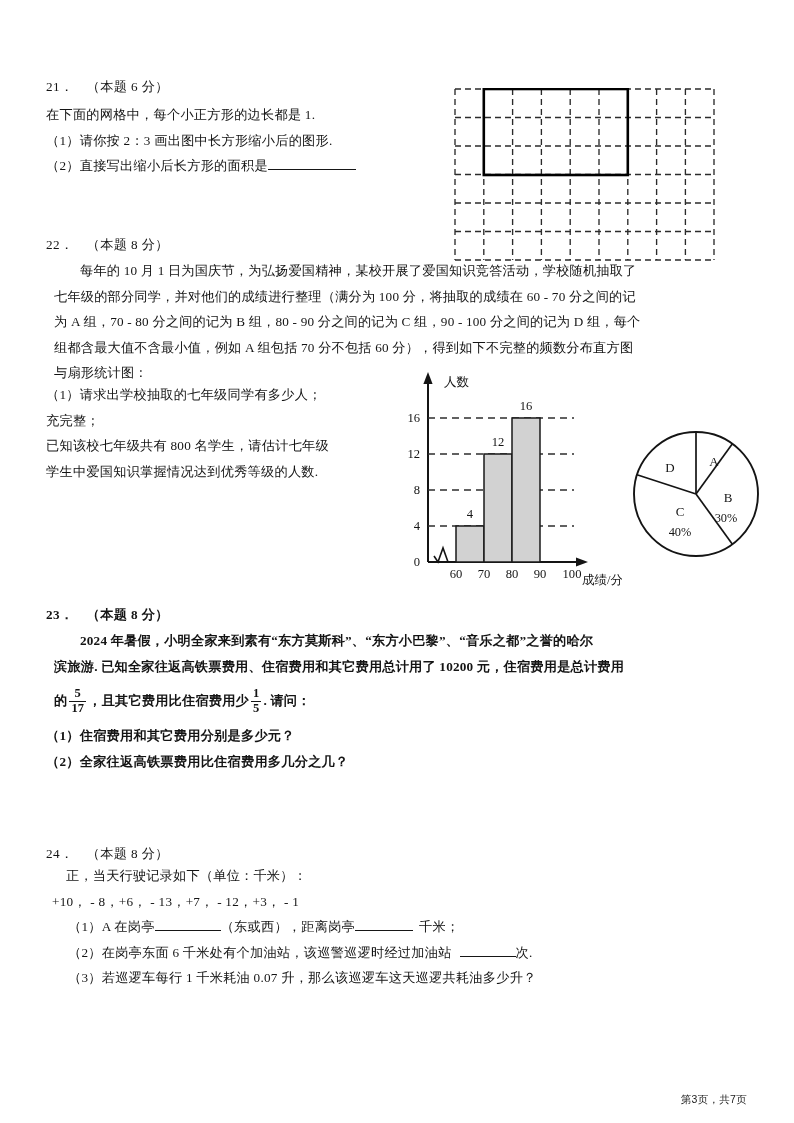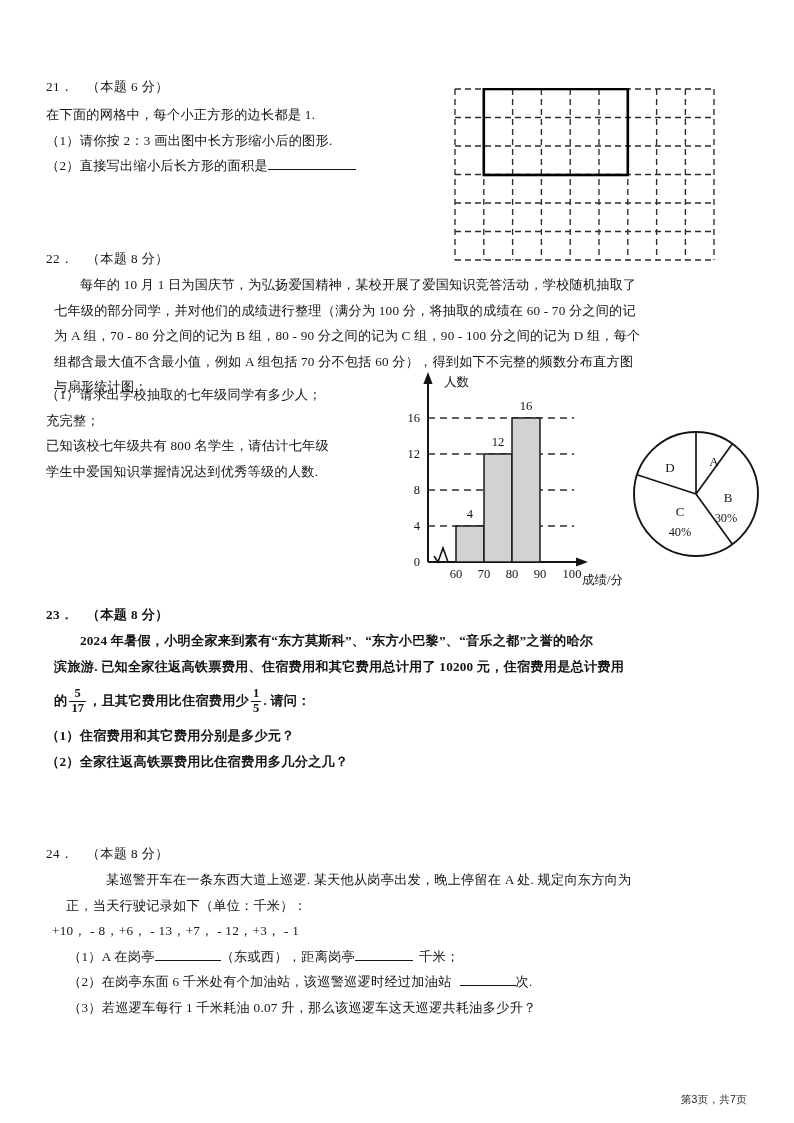--- a/index.html
+++ b/index.html
@@ -150,21 +150,21 @@
         <line x1="145" y1="1" x2="145" y2="172"></line>
         <line x1="173.8" y1="1" x2="173.8" y2="172"></line>
         <line x1="202.6" y1="1" x2="202.6" y2="172"></line>
         <line x1="231.4" y1="1" x2="231.4" y2="172"></line>
         <line x1="260" y1="1" x2="260" y2="172"></line>
       </g>
       <rect x="29.8" y="1" width="144" height="86" fill="none" stroke="#000000" stroke-width="2.6"></rect>
     </svg>
   </div>
 
-  <div class="qblock" style="left:46px; top:250px; width:710px;">
+  <div class="qblock" style="left:46px; top:236px; width:710px;">
     <div class="qhead">
       <span>22．</span><span style="display:inline-block;width:13px;"></span><span>（本题 8 分）</span>
     </div>
     <div class="line-just indent2" style="margin-top:4px;">每年的 10 月 1 日为国庆节，为弘扬爱国精神，某校开展了爱国知识竞答活动，学校随机抽取了</div>
     <div class="line-just">七年级的部分同学，并对他们的成绩进行整理（满分为 100 分，将抽取的成绩在 60 - 70 分之间的记</div>
     <div class="line-just">为 A 组，70 - 80 分之间的记为 B 组，80 - 90 分之间的记为 C 组，90 - 100 分之间的记为 D 组，每个</div>
     <div class="line-just">组都含最大值不含最小值，例如 A 组包括 70 分不包括 60 分），得到如下不完整的频数分布直方图</div>
     <div class="line-just">与扇形统计图：</div>
   </div>
 
@@ -251,21 +251,20 @@
       <span>的</span><span class="frac"><span class="num">5</span><span class="den">17</span></span><span>，且其它费用比住宿费用少</span><span class="frac"><span class="num">1</span><span class="den">5</span></span><span>. 请问：</span>
     </div>
     <div class="line">（1）住宿费用和其它费用分别是多少元？</div>
     <div class="line">（2）全家往返高铁票费用比住宿费用多几分之几？</div>
   </div>
 
   <div class="qblock" style="left:46px; top:845px; width:710px;">
     <div class="qhead">
       <span>24．</span><span style="display:inline-block;width:13px;"></span><span>（本题 8 分）</span>
     </div>
-    <div class="line-just" style="margin-top:4px; text-indent:52px;">某巡警开车在一条东西大道上巡逻. 某天他从岗亭出发，晚上停留在 A 处. 规定向东方向为</div>
     <div class="line-just" style="padding-left:12px;">正，当天行驶记录如下（单位：千米）：</div>
     <div class="line" style="padding-left:6px;">+10， - 8，+6， - 13，+7， - 12，+3， - 1</div>
     <div class="line" style="padding-left:22px;">
       <span>（1）A 在岗亭</span><span class="blank-ul" style="width:66px;height:15px;"></span><span>（东或西），距离岗亭</span><span class="blank-ul" style="width:58px;height:15px;"></span><span style="display:inline-block;width:6px;"></span><span>千米；</span>
     </div>
     <div class="line" style="padding-left:22px;">
       <span>（2）在岗亭东面 6 千米处有个加油站，该巡警巡逻时经过加油站</span><span style="display:inline-block;width:8px;"></span><span class="blank-ul" style="width:56px;height:15px;"></span><span>次.</span>
     </div>
     <div class="line" style="padding-left:22px;">（3）若巡逻车每行 1 千米耗油 0.07 升，那么该巡逻车这天巡逻共耗油多少升？</div>
   </div>

